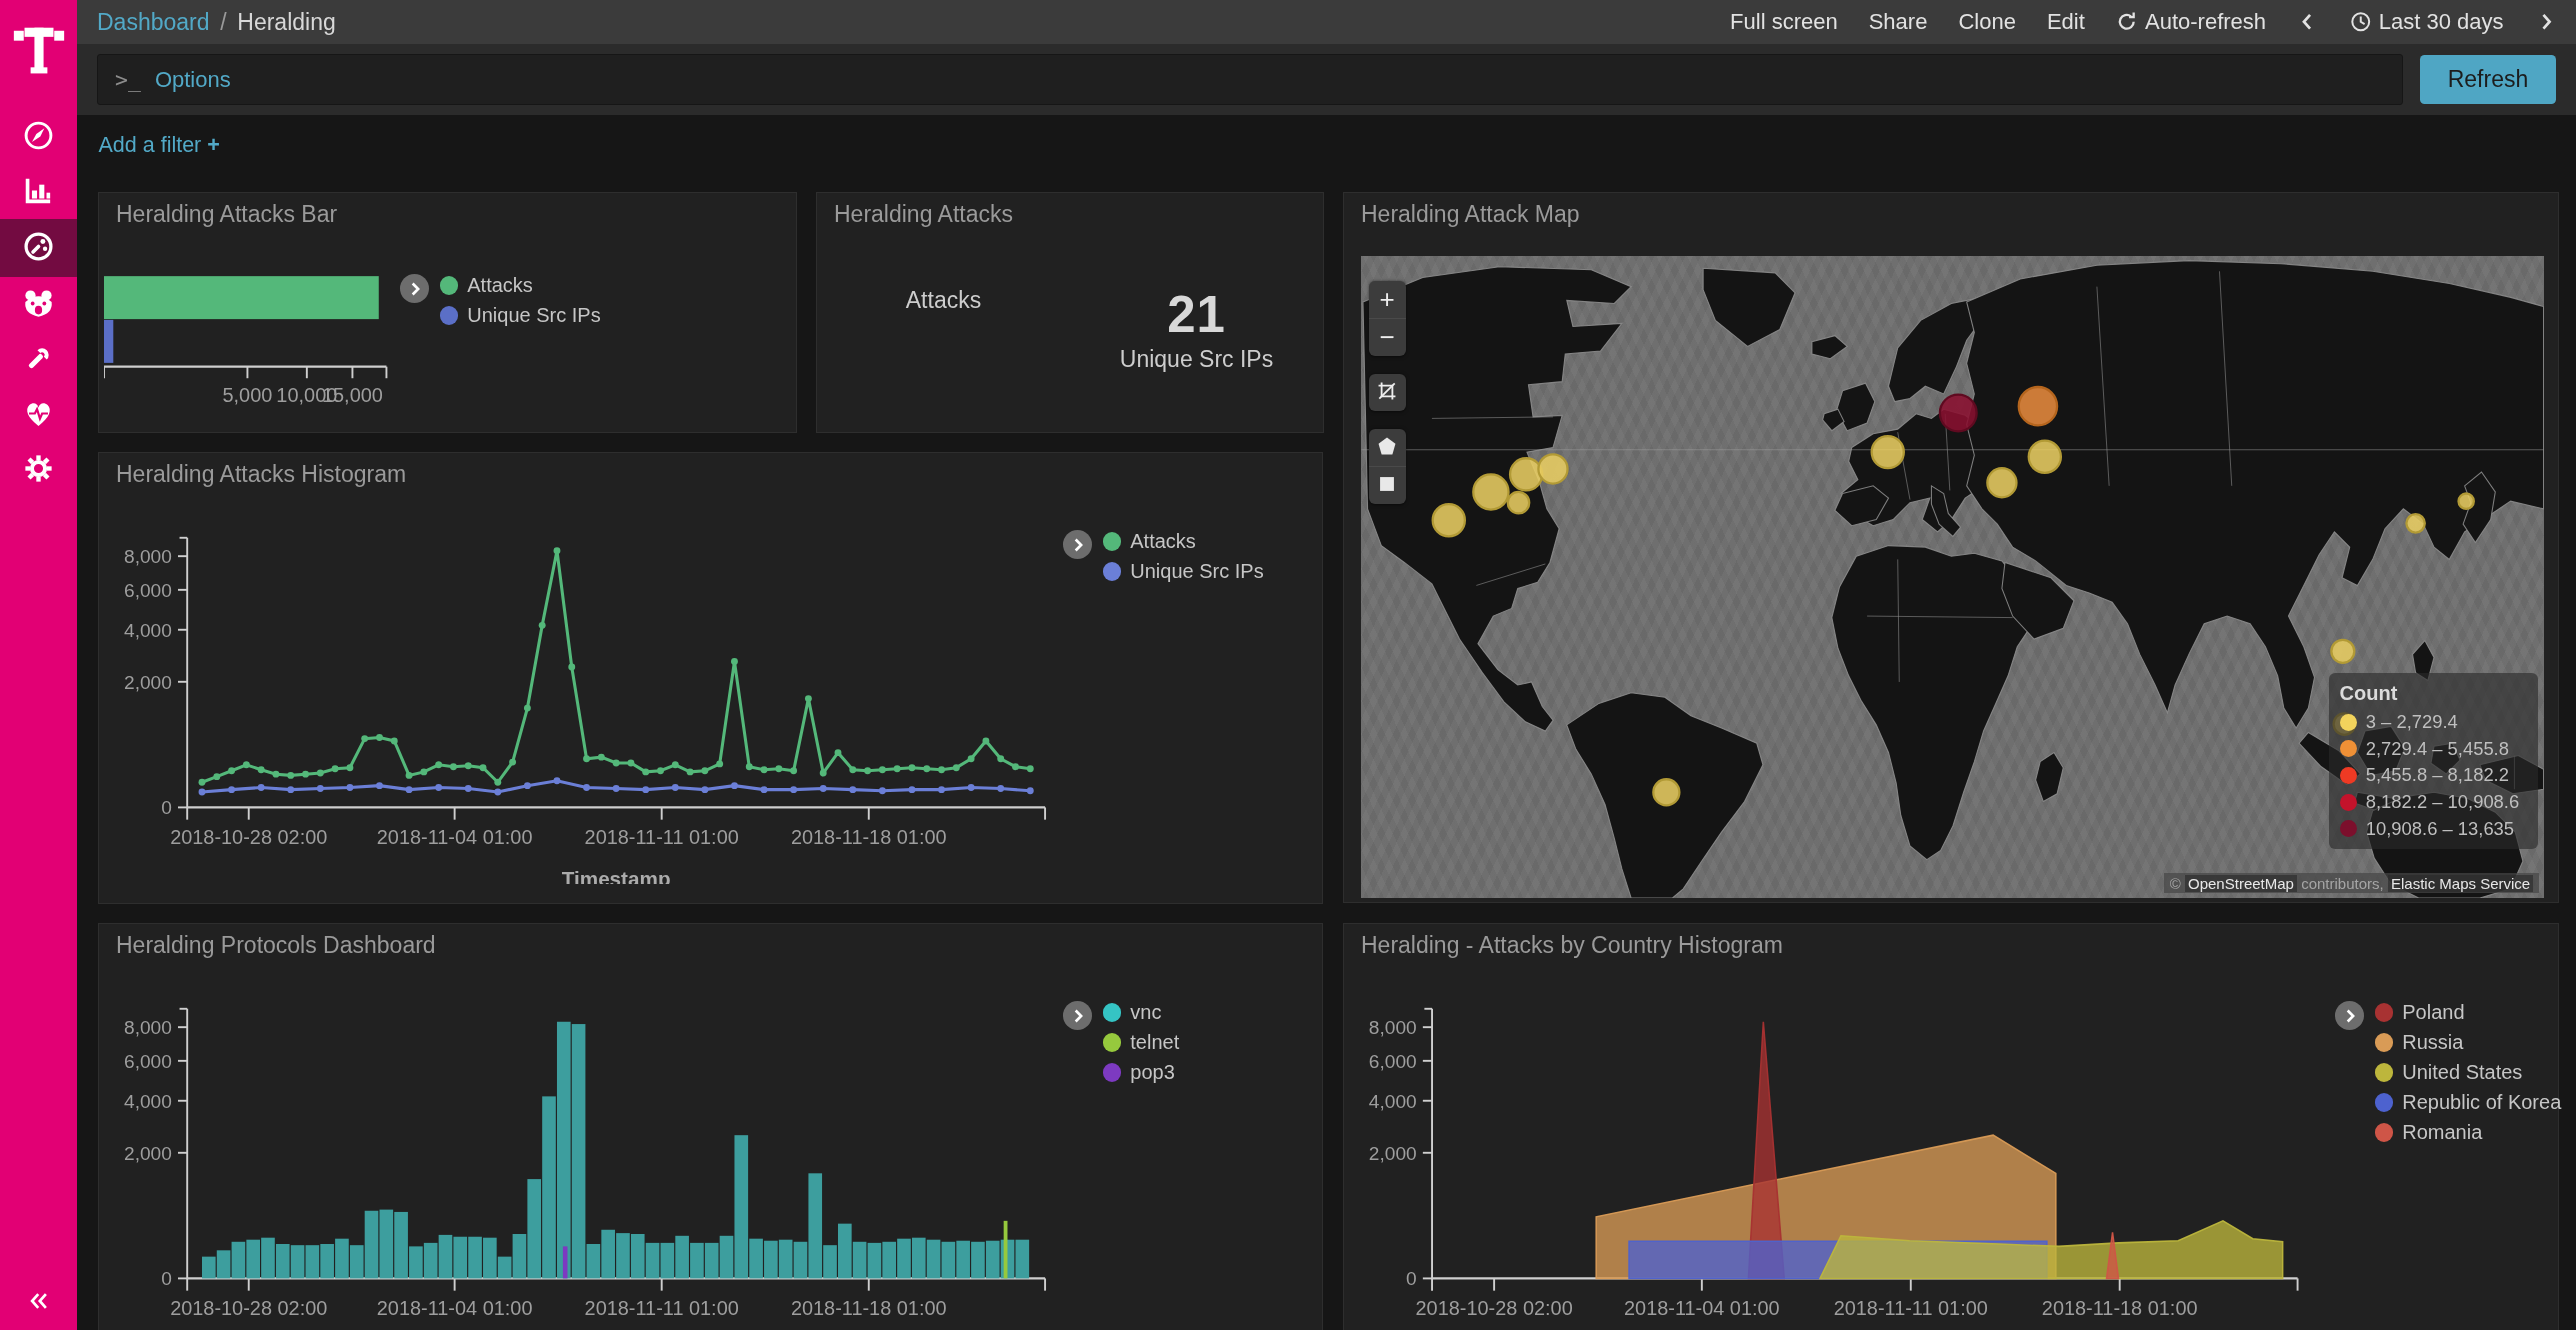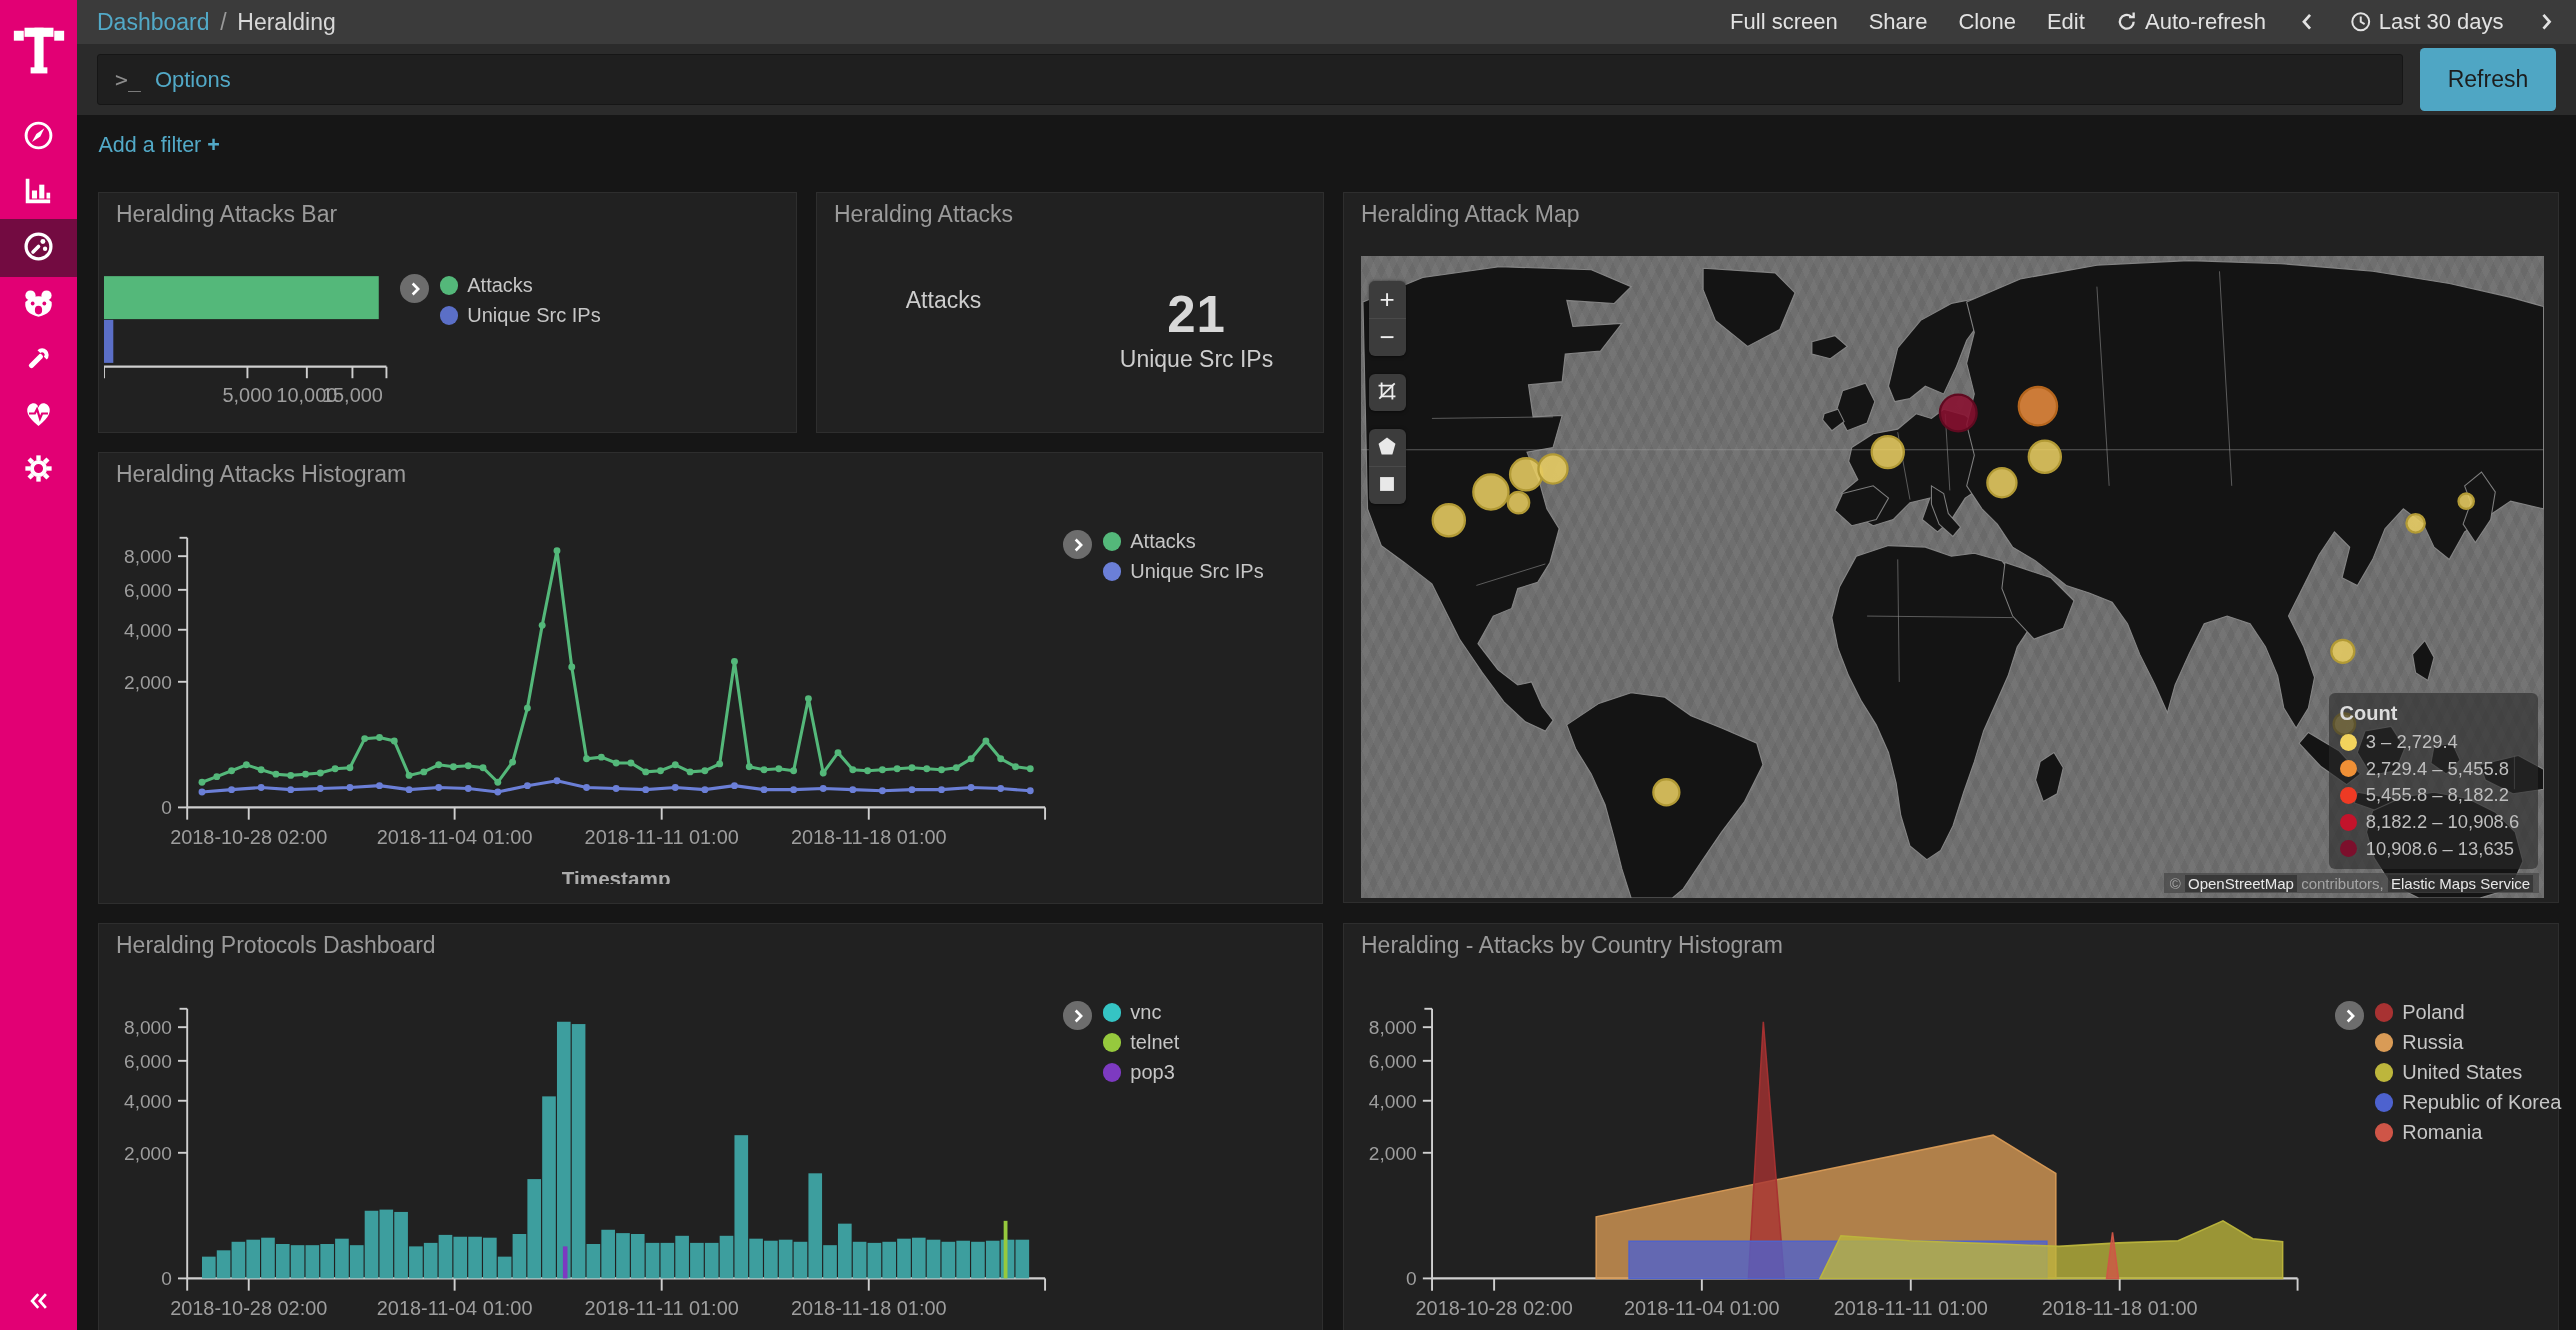--- a/index.html
+++ b/index.html
@@ -29,21 +29,21 @@
   
   .searchrow{position:absolute;left:77px;top:44px;right:0;height:71px;background:#2b2b2b;
              display:flex;align-items:center;padding:0 20px;box-sizing:border-box;gap:17px;}
   .search-wrap{flex:1;height:49px;background:#1f1f1f;border:0.8px solid #161616;border-radius:3.1px;
                display:flex;align-items:center;padding:0 17px;gap:14px;}
   .prompt{color:#8c8c8c;font-family:"DejaVu Sans Mono",monospace;font-size:21.5px;}
   .search-input{flex:1;background:transparent;border:none;outline:none;color:#cfcfcf;font-size:22px;
                 font-family:"Liberation Sans",sans-serif;}
   .search-input::placeholder{color:#8a8a8a;}
   .options-link{color:#52a9c7;font-size:22px;cursor:pointer;}
-  .refresh-btn{width:136px;height:63px;background:#4fa6c4;border:none;border-radius:4.6px;
+  .refresh-btn{width:136px;height:49px;background:#4fa6c4;border:none;border-radius:4.6px;
                color:#1c1c1c;font-size:23px;font-family:"Liberation Sans",sans-serif;cursor:pointer;}
 
   
   .filterrow{position:absolute;left:77px;top:115px;right:0;height:60px;display:flex;align-items:center;
              padding-left:21.5px;}
   .addfilter{color:#52a9c7;font-size:21.5px;cursor:pointer;}
   .addfilter b{font-weight:700;}
 
   
   .panel{position:absolute;background:#212121;border:0.8px solid #2e2e2e;box-sizing:border-box;}
@@ -77,21 +77,21 @@
          repeating-linear-gradient(65deg, rgba(0,0,0,.05) 0 7px, rgba(0,0,0,0) 7px 14px),
          #6f6f6f;}
   .map svg.world{position:absolute;left:0;top:0;}
   .map-controls{position:absolute;left:7.7px;top:24.5px;display:flex;flex-direction:column;gap:18.4px;}
   .ctl-group{background:#3c3c3c;border-radius:6.1px;overflow:hidden;box-shadow:0 0.8px 3.1px rgba(0,0,0,.5);}
   .ctl-btn{width:37px;height:37px;display:flex;align-items:center;justify-content:center;cursor:pointer;
            color:#eee;font-size:26px;}
   .ctl-btn + .ctl-btn{border-top:0.8px solid #4a4a4a;}
   .ctl-btn svg{width:20px;height:20px;}
   .map-legend{position:absolute;right:6.1px;top:417px;width:209px;background:rgba(42,42,42,.62);
-              border-radius:6.1px;padding:9.2px 10.7px;box-sizing:border-box;margin-top:20px;}
+              border-radius:6.1px;padding:9.2px 10.7px;box-sizing:border-box;}
   .ml-title{font-size:20px;font-weight:700;color:#dcdcdc;margin-bottom:6.1px;}
   .ml-row{display:flex;align-items:center;gap:9.2px;margin-top:4.6px;}
   .ml-dot{width:17px;height:17px;border-radius:50%;flex:0 0 auto;}
   .ml-label{font-size:18.4px;color:#bfbfbf;white-space:nowrap;}
   .map-attr{position:absolute;right:4.6px;bottom:4.6px;font-size:15px;background:rgba(70,70,70,.7);
             padding:1.5px 6.1px;color:#9e9e9e;}
   .attr-link{color:#e8e8e8;background:rgba(40,40,40,.6);padding:0 3.1px;cursor:pointer;}
   .attr-dim{color:#a5a5a5;}
 
   svg text{font-family:"Liberation Sans","DejaVu Sans",sans-serif;}

